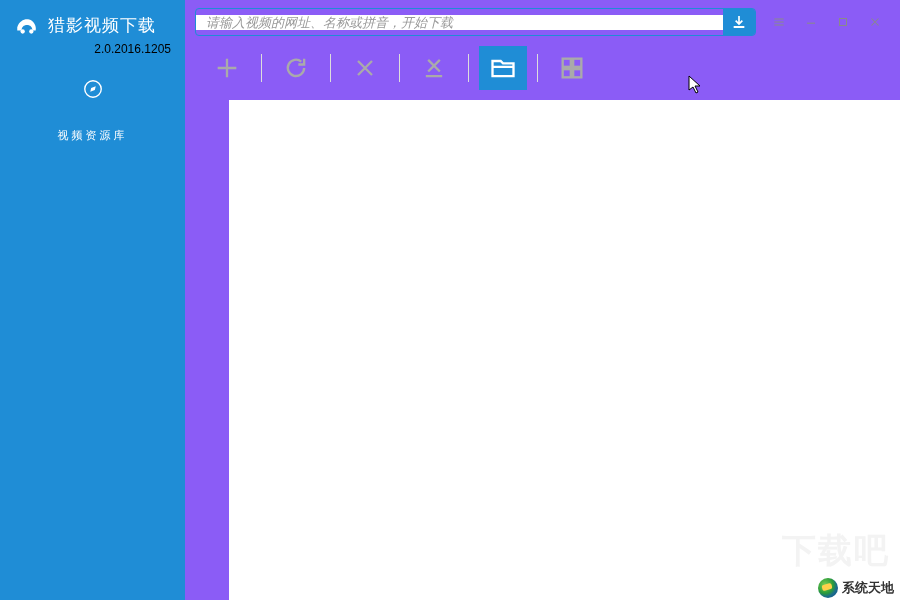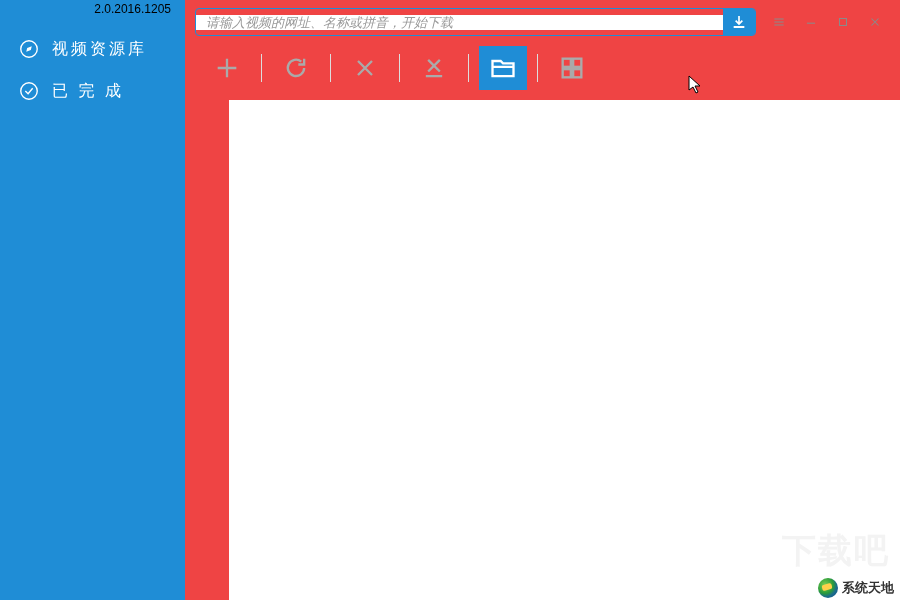--- a/index.html
+++ b/index.html
@@ -4,25 +4,25 @@
 <style>
 * { margin: 0; padding: 0; box-sizing: border-box; }
 body { font-family: "Microsoft YaHei", sans-serif; width: 900px; height: 600px; overflow: hidden; position: relative; }
 .app { display: flex; width: 100%; height: 100%; }
 .sidebar { width: 185px; background: #1f8dd6; color: #fff; display: flex; flex-direction: column; }
 .brand { display: flex; align-items: center; gap: 8px; padding: 12px 14px 2px 14px; }
 .brand-icon svg { width: 26px; height: 26px; display: block; }
 .brand-title { font-size: 17px; font-weight: 500; letter-spacing: 1px; }
 .version { font-size: 12px; color: #000000; padding: 2px 0 12px 0; text-align: right; padding-right: 14px; }
 .nav { display: flex; flex-direction: column; }
-.nav-item { display: flex; align-items: center; gap: 12px; padding: 10px 18px; cursor: pointer; font-size: 16px; letter-spacing: 3px; }
+.nav-item { display: flex; align-items: center; gap: 28px; padding: 10px 18px; cursor: pointer; font-size: 11px; letter-spacing: 3px; flex-direction: column; }
 .nav-item.active { background: #0766af; }
 .nav-item .icon { width: 22px; height: 22px; display: flex; align-items: center; justify-content: center; }
 .nav-item .icon svg { width: 22px; height: 22px; stroke: #fff; fill: none; stroke-width: 1.5; }
-.main { flex: 1; background: #ef4444; display: flex; flex-direction: column; position: relative; }
+.main { flex: 1; background: #8b5cf6; display: flex; flex-direction: column; position: relative; }
 .topbar { display: flex; align-items: center; padding: 8px 10px 6px 10px; gap: 8px; }
 .search-wrap { flex: 1; display: flex; align-items: center; border: 1px solid #1f8dd6; border-radius: 4px; height: 28px; overflow: hidden; }
 .search-input { flex: 1; border: none; outline: none; padding: 0 10px; font-size: 13px; font-style: italic; color: #666; font-family: inherit; }
 .search-input::placeholder { color: #999; font-style: italic; }
 .search-btn { width: 32px; height: 100%; background: #1f8dd6; display: flex; align-items: center; justify-content: center; cursor: pointer; }
 .search-btn svg { width: 16px; height: 16px; fill: #fff; }
 .window-controls { display: flex; align-items: center; gap: 2px; }
 .win-btn { width: 30px; height: 28px; display: flex; align-items: center; justify-content: center; cursor: pointer; color: #8a8a8a; }
 .win-btn svg { width: 14px; height: 14px; stroke: #8a8a8a; fill: none; stroke-width: 1.8; }
 .toolbar { display: flex; align-items: center; padding: 4px 18px 10px 18px; gap: 0; }
@@ -37,39 +37,40 @@
 .watermark-icon::after { content: ""; position: absolute; width: 10px; height: 6px; background: #ffd04a; border-radius: 2px; top: 6px; left: 4px; transform: rotate(-15deg); }
 .faint-text { position: absolute; right: 10px; bottom: 26px; font-size: 34px; color: #f3f3f3; font-weight: bold; letter-spacing: 2px; user-select: none; }
 .cursor { position: absolute; left: 503px; top: 75px; pointer-events: none; z-index: 10; }
 .cursor svg { width: 16px; height: 20px; }
 </style>
 </head>
 <body>
 
 <div class="app">
   <div class="sidebar">
+    <div class="brand">
+      <span class="brand-icon">
+        <svg viewBox="0 0 24 24">
+            <path d="M3 14 C5 8 10 6 14 7 C18 8 21 13 20 17 L17 17 C17 14 15 12 12 12 C9 12 7 14 7 17 L3 17 Z" fill="#fff"></path>
+            <circle cx="8" cy="18" r="2" fill="#fff"></circle>
+            <circle cx="16" cy="18" r="2" fill="#fff"></circle>
+          </svg>
+      </span>
+      <span class="brand-title">猎影视频下载</span>
+    </div>
     <div class="version">2.0.2016.1205</div>
     <div class="nav">
       <div class="nav-item">
         <span class="icon">
           <svg viewBox="0 0 24 24">
               <circle cx="12" cy="12" r="9"></circle>
               <path d="M15 9 L10 11 L9 15 L14 13 Z" fill="#fff" stroke="none"></path>
             </svg>
         </span>
         <span>视频资源库</span>
-      </div>
-      <div class="nav-item">
-        <span class="icon">
-          <svg viewBox="0 0 24 24">
-              <circle cx="12" cy="12" r="9"></circle>
-              <path d="M8 12 L11 15 L16 9"></path>
-            </svg>
-        </span>
-        <span>已 完 成</span>
       </div>
     </div>
   </div>
 
   <div class="main">
     <div class="topbar">
       <div class="search-wrap">
         <input class="search-input" placeholder="请输入视频的网址、名称或拼音，开始下载" style="">
         <div class="search-btn">
           <svg viewBox="0 0 24 24">

